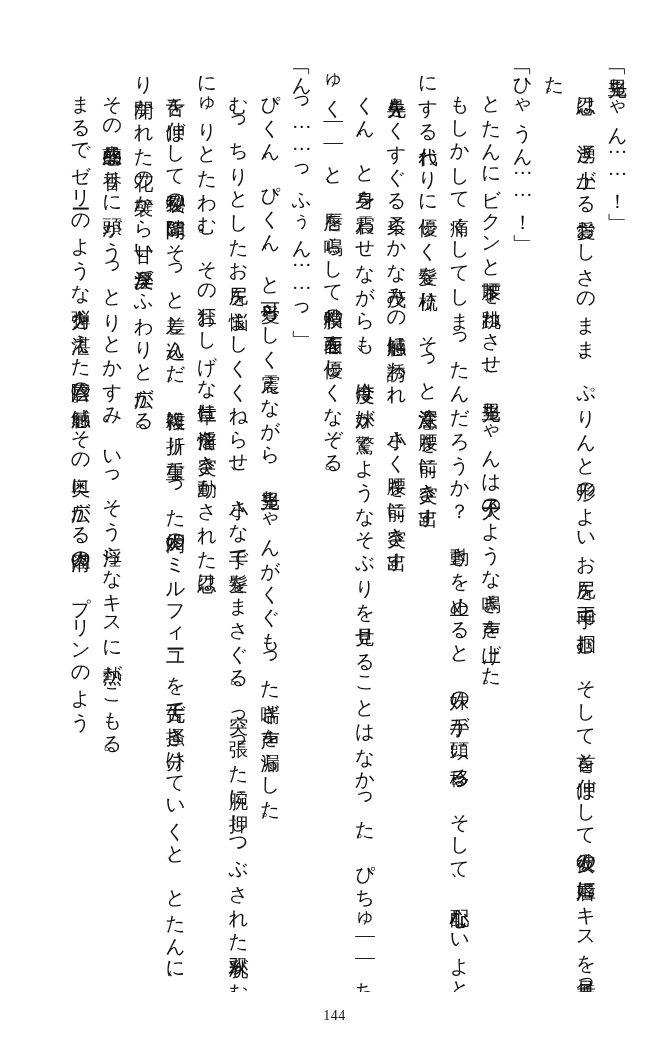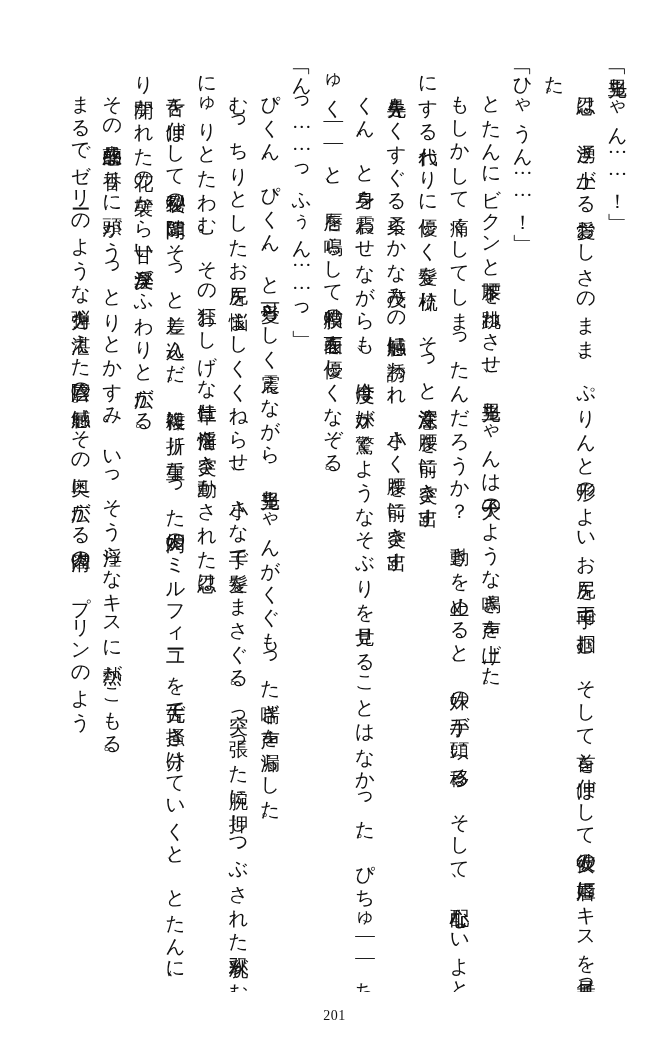--- a/index.html
+++ b/index.html
@@ -87,16 +87,16 @@
     <p class="para">鼻先をくすぐる柔らかな茂みの感触に誘われ、小さく腰を前に突き出す。</p>
     <p class="para">くん、と身を震わせながらも、今度は妹が驚くようなそぶりを見せることはなかった。ぴちゅ——ちゅく——と、唇を鳴らして粘膜の表面を優しくなぞる。</p>
     <p class="para noindent">「んっ……っふぅん……っ」</p>
     <p class="para">ぴくん、ぴくん、と可愛らしく震えながら、光里ちゃんがくぐもった喘ぎ声を漏らした。</p>
     <p class="para">むっちりとしたお尻を悩ましくくねらせ、小さな手で髪をまさぐる。突っ張った腕に押しつぶされた双乳がむにゅりとたわむ。その狂おしげな仕草に淫情を突き動かされた忍は、</p>
     <p class="para">舌を伸ばして秘裂の隙間にそっと差し込んだ。複雑に折り重なった媚肉のミルフィーユを舌先で掻き分けていくと、とたんに、割り開かれた花の襞から甘い淫臭がふわりと広がる。</p>
     <p class="para">その蠱惑的な香りに頭がうっとりとかすみ、いっそう淫らなキスに熱がこもる。</p>
     <p class="para">まるでゼリーのような弾力を湛えた陰唇の感触。その奥に広がる肉溝の、プリンのよう</p>
   </div>
 
-  <div class="page-number">201</div>
+  <div class="page-number">144</div>
   <div class="footer-mark"></div>
 
 </div>
 
 </body></html>

